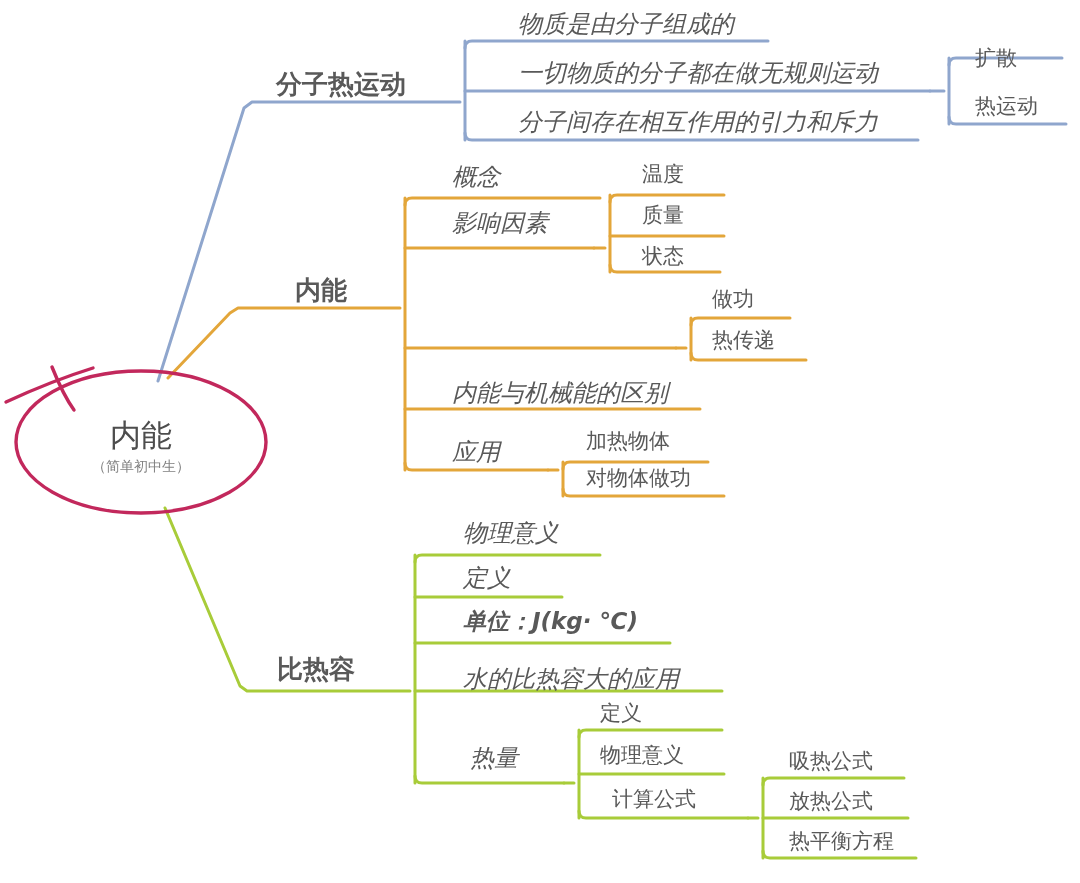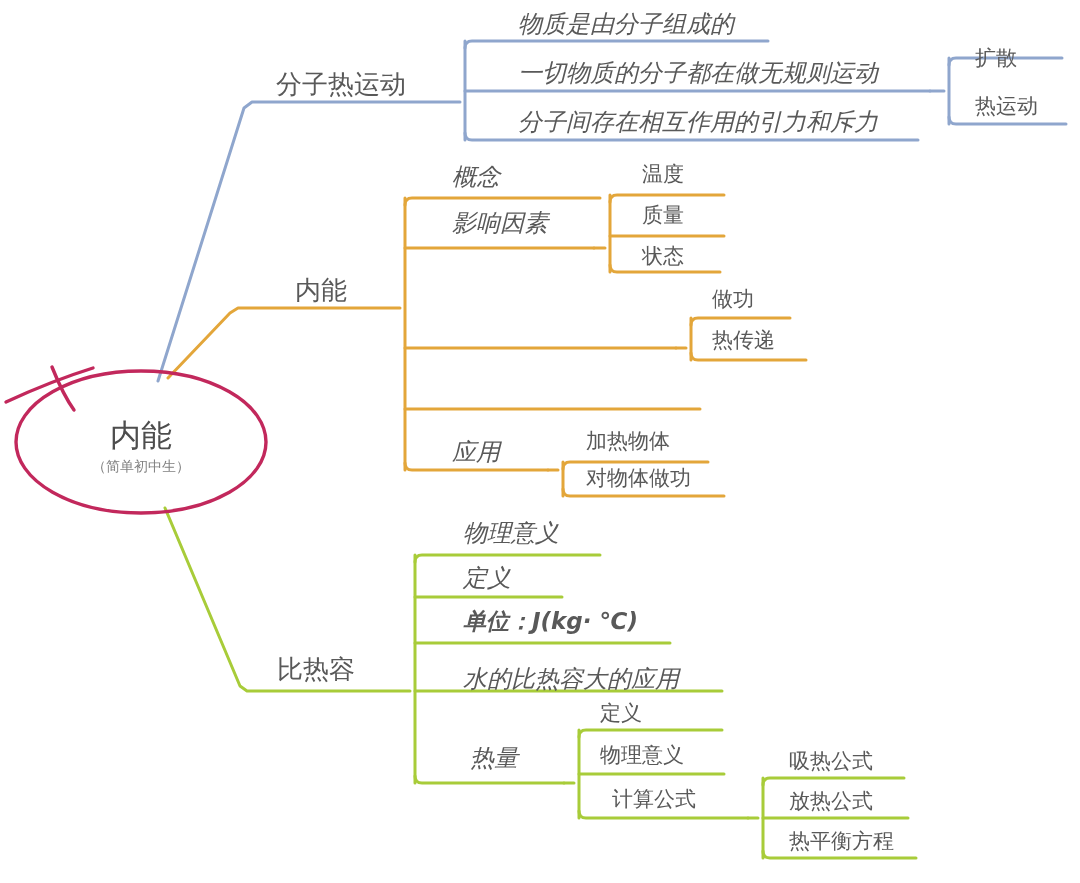--- a/index.html
+++ b/index.html
@@ -46,21 +46,21 @@
   }
   .root-sub {
     position: absolute;
     color: #808080;
     white-space: nowrap;
     text-align: center;
     font-size: 14px;
     line-height: 1;
     font-family: "DejaVu Sans", "Liberation Sans", sans-serif;
   }
-  .lvl1 { font-size: 26px; }
+  .lvl1 { font-size: 26px; font-weight: bold; }
   .lvl2 { font-size: 24px; font-style: italic; }
   .lvl3 { font-size: 21px; }
   .sans { font-family: "DejaVu Sans", "Liberation Sans", sans-serif; font-weight: bold; }
 </style>
 </head>
 <body>
 
 <div id="canvas">
 
   <svg id="svg-layer" viewBox="0 0 1080 883">
@@ -166,20 +166,21 @@
   <div class="node lvl2" style="left: 518px; top: 61px;">一切物质的分子都在做无规则运动</div>
   <div class="node lvl2" style="left: 518px; top: 110px;">分子间存在相互作用的引力和斥力</div>
 
   <div class="node lvl3" style="left: 975px; top: 48px;">扩散</div>
   <div class="node lvl3" style="left: 975px; top: 96px;">热运动</div>
 
   <div class="node lvl1" style="left: 295px; top: 277px;">内能</div>
 
   <div class="node lvl2" style="left: 452px; top: 165px;">概念</div>
   <div class="node lvl2" style="left: 452px; top: 211px;">影响因素</div>
+  <div class="node lvl2" style="left: 452px; top: 381px;">内能与机械能的区别</div>
   <div class="node lvl2" style="left: 452px; top: 440px;">应用</div>
 
   <div class="node lvl3" style="left: 642px; top: 164px;">温度</div>
   <div class="node lvl3" style="left: 642px; top: 205px;">质量</div>
   <div class="node lvl3" style="left: 642px; top: 246px;">状态</div>
 
   <div class="node lvl3" style="left: 712px; top: 289px;">做功</div>
   <div class="node lvl3" style="left: 712px; top: 330px;">热传递</div>
 
   <div class="node lvl3" style="left: 586px; top: 431px;">加热物体</div>

